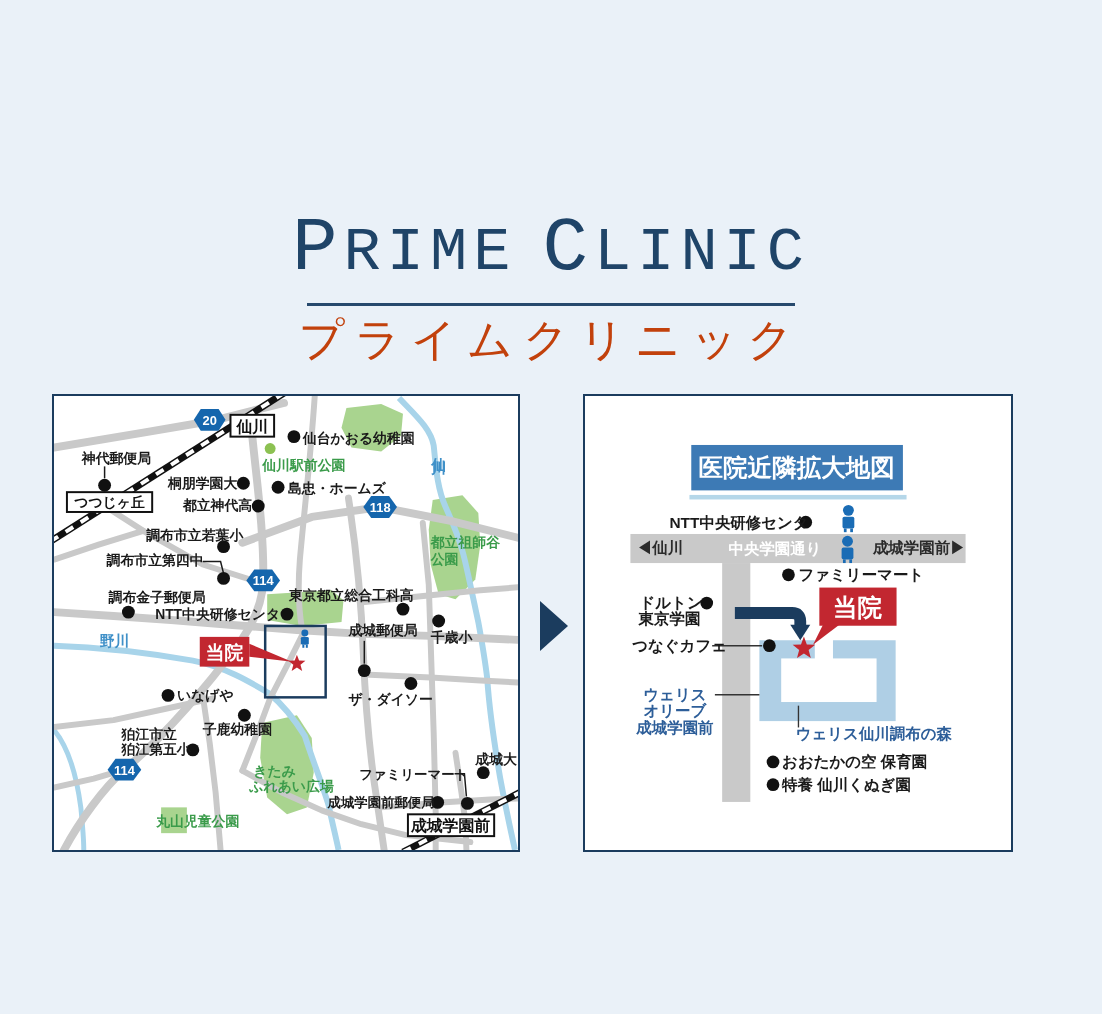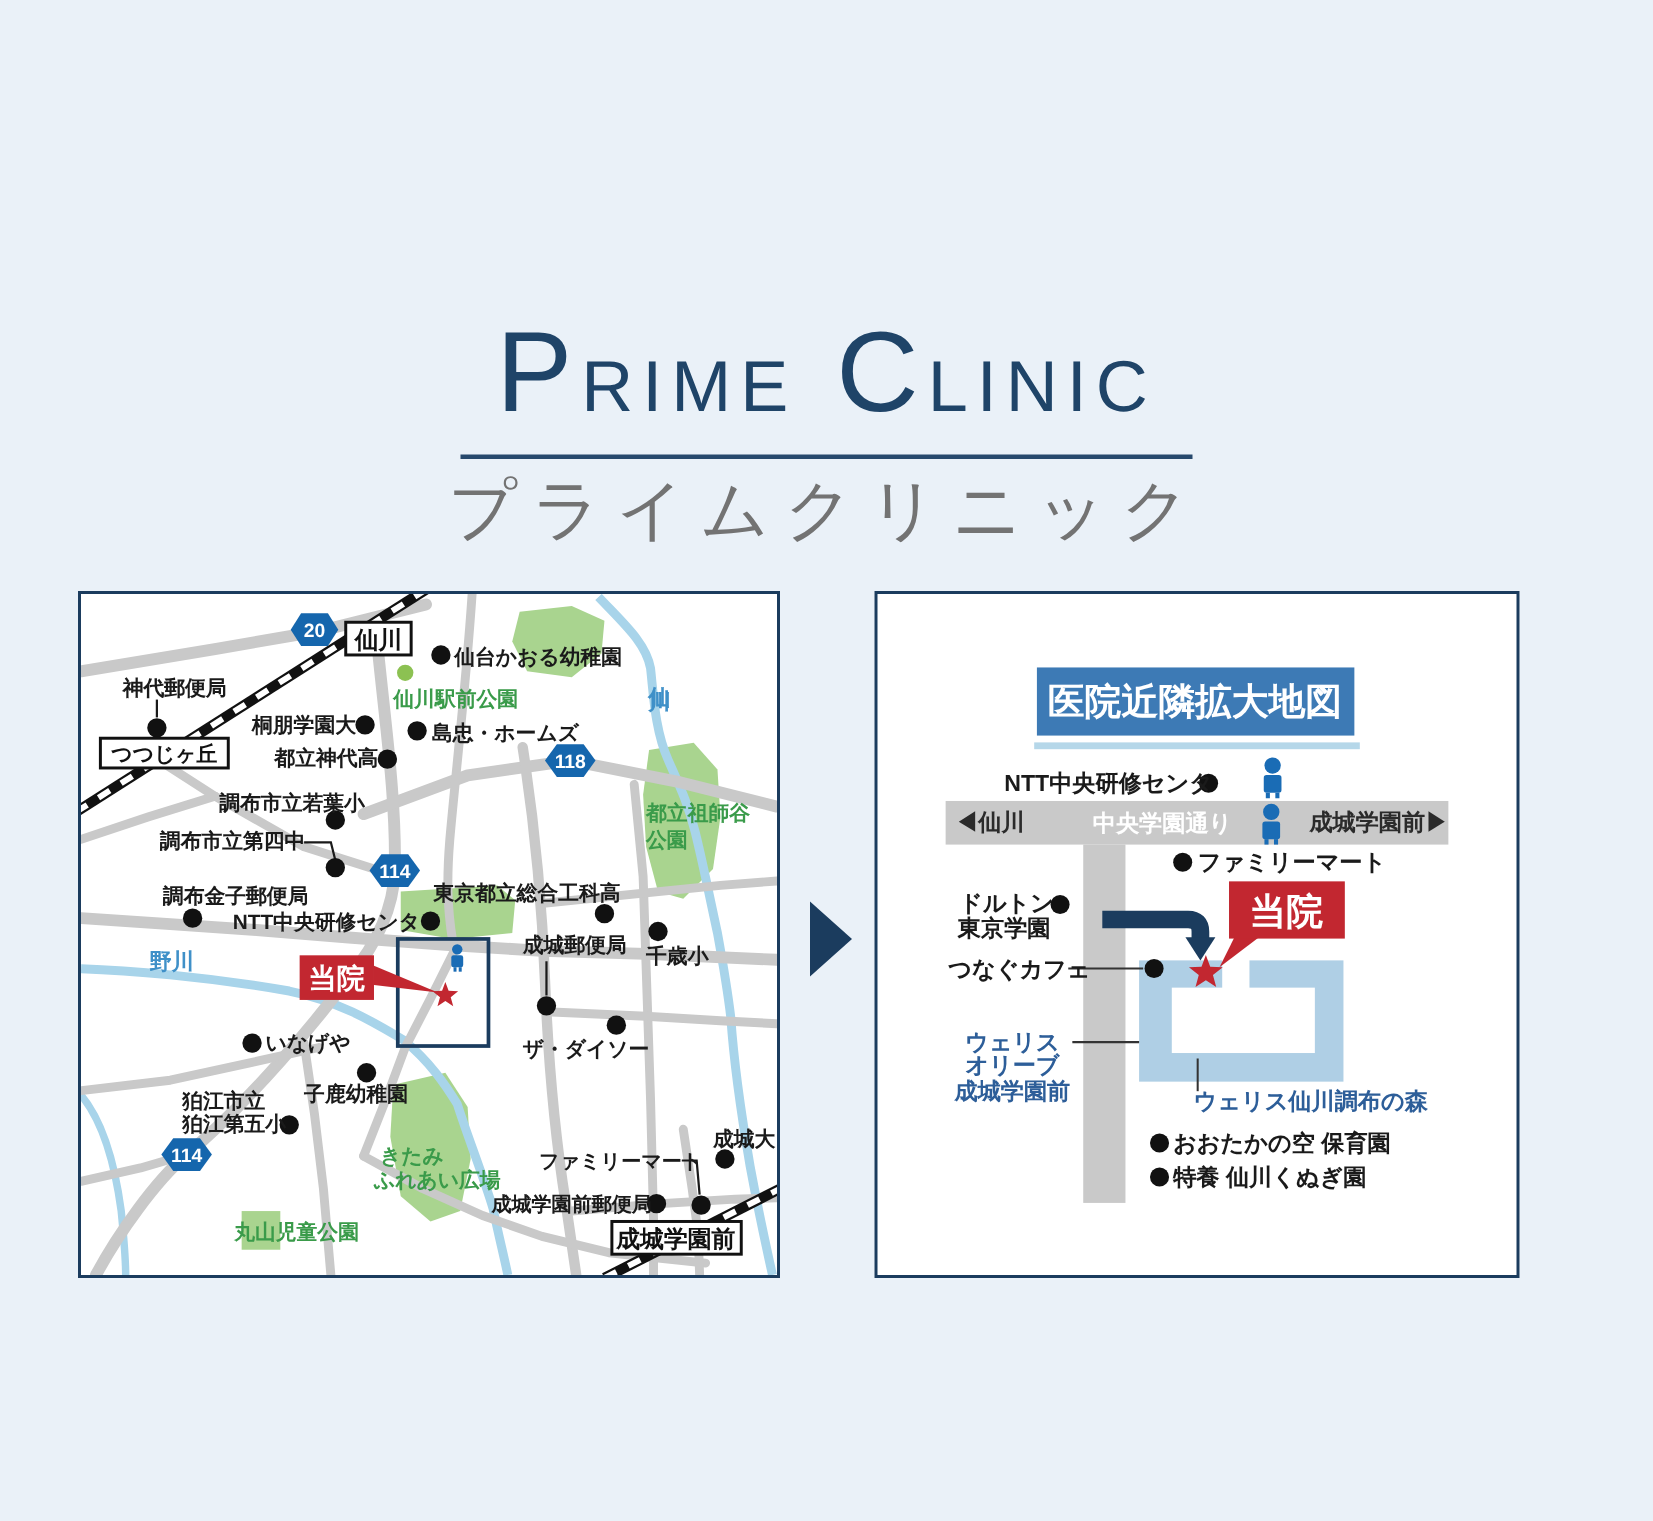--- a/index.html
+++ b/index.html
@@ -1,24 +1,24 @@
 <!DOCTYPE html>
 <html><head>
 <meta charset="utf-8">
 <style>
   html,body{margin:0;padding:0;}
   body{width:1102px;height:1014px;background:#eaf1f8;position:relative;overflow:hidden;
        font-family:"Liberation Sans",sans-serif;}
   .header{position:absolute;left:0;top:198px;width:1102px;text-align:center;color:#1f4468;}
-  .title-en{font-family:Liberation Sans, sans-serif;font-size:48px;letter-spacing:6px;
+  .title-en{font-family:Liberation Mono, monospace;font-size:62px;letter-spacing:6px;
             display:flex;justify-content:center;gap:26px;line-height:1.35;}
   .title-en .word{display:inline-block;}
   .title-en .word::first-letter{font-size:76px;}
   .title-underline{width:488px;height:3px;background:#27496d;margin:2px auto 4px auto;}
-  .title-ja{font-family:"DejaVu Serif",serif;font-size:45px;letter-spacing:10px;color:#737373;}
+  .title-ja{font-family:"DejaVu Serif",serif;font-size:45px;letter-spacing:10px;color:#c2410c;}
   .panel{position:absolute;top:394px;background:#ffffff;border:2px solid #1b3c5e;box-sizing:border-box;}
   .panel-left{left:52px;width:468px;height:458px;}
   .panel-right{left:583px;width:430px;height:458px;}
   .panel svg{position:absolute;left:0;top:0;width:100%;height:100%;}
   .mid-arrow{position:absolute;left:540px;top:601px;width:0;height:0;
              border-left:28px solid #1b3c5e;border-top:25px solid transparent;border-bottom:25px solid transparent;}
   
   text{font-family:"Liberation Sans",sans-serif;}
   .poi{font-size:14px;font-weight:700;fill:#1a1a1a;}
   .poi-sm{font-size:13.5px;font-weight:700;fill:#1a1a1a;}

